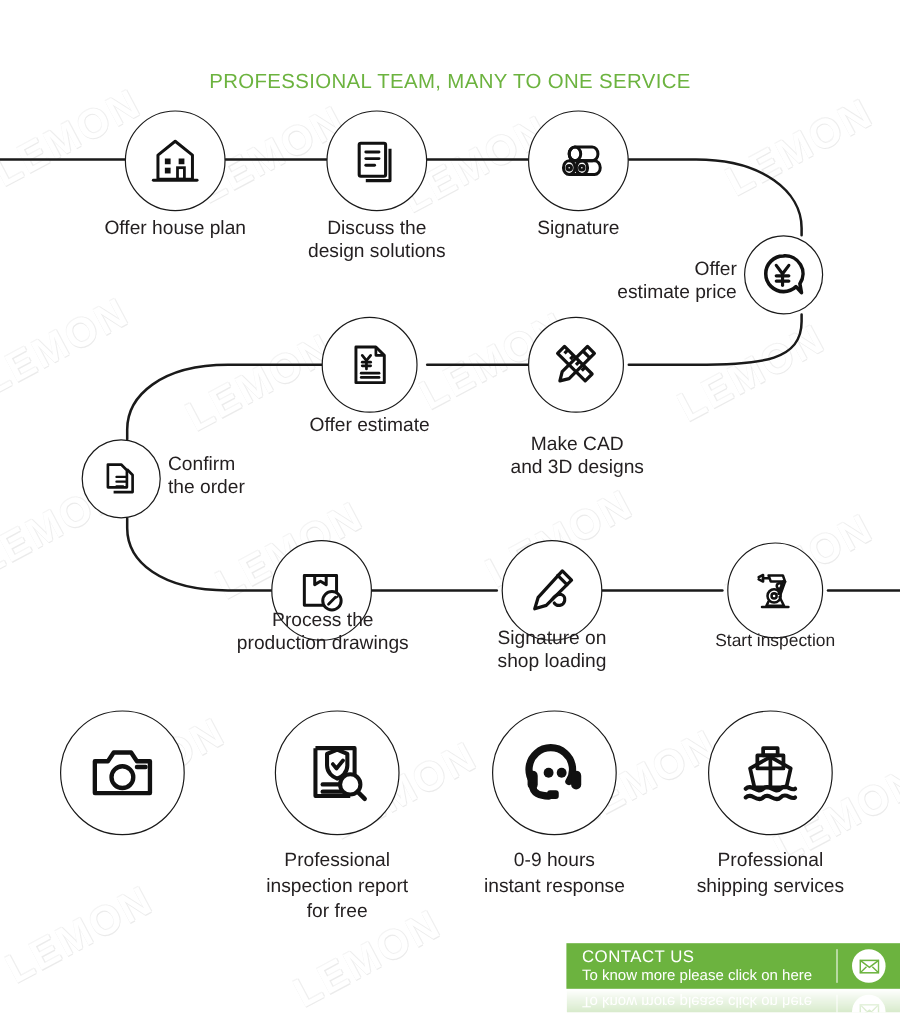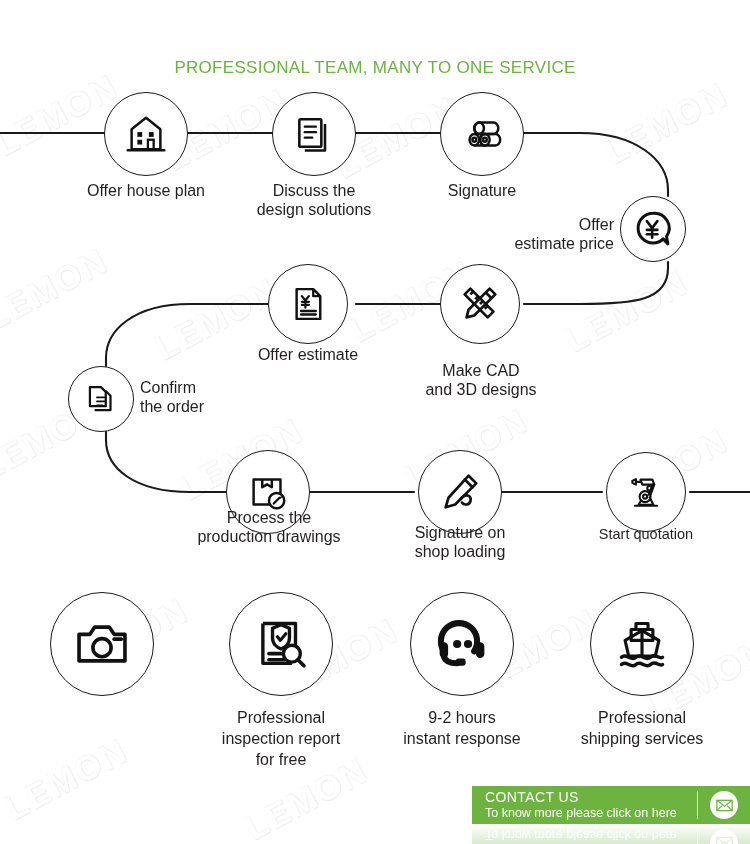--- a/index.html
+++ b/index.html
@@ -474,21 +474,21 @@
           <path d="M33 16 L29 27"></path>
           <circle cx="28" cy="20" r="2.6"></circle>
 
           <circle cx="23" cy="29" r="6"></circle>
           <circle cx="23" cy="29" r="2.3"></circle>
           <path d="M18 34 L16 38 H32 L28 30"></path>
           <path d="M12 39 H36"></path>
         </g>
       </svg>
     </div>
-    <div class="caption" style="left:576px; top:526px; width:140px; font-size:14.5px;">Start quotation</div>
+    <div class="caption" style="left:576px; top:526px; width:140px; font-size:14.5px;">Start inspection</div>
   </div>
 
   <div class="service" style="left:17px; top:592px;">
     <div class="bubble">
       <svg width="58" height="58" viewBox="0 0 48 48">
         <g fill="none" stroke="#111" stroke-width="3" stroke-linejoin="round">
           <path d="M5 16 H14 L18 10 H30 L34 16 H43 V38 H5 Z" rx="3"></path>
           <circle cx="24" cy="27" r="7.5"></circle>
           <path d="M34 20 H40" stroke-linecap="round"></path>
         </g>
@@ -523,21 +523,21 @@
       <svg width="58" height="58" viewBox="0 0 48 48">
         <path d="M9 30 A15 15 0 1 1 34 30" fill="none" stroke="#111" stroke-width="5" stroke-linecap="round"></path>
         <path d="M9 26 L9 32" fill="none" stroke="#111" stroke-width="7" stroke-linecap="round"></path>
         <path d="M39 26 L39 32" fill="none" stroke="#111" stroke-width="7" stroke-linecap="round"></path>
         <path d="M9 33 C9 38 14 40 20 40" fill="none" stroke="#111" stroke-width="5" stroke-linecap="round"></path>
         <rect x="19" y="36" width="8" height="6" rx="2" fill="#111"></rect>
         <circle cx="20" cy="24" r="3.4" fill="#111"></circle>
         <circle cx="29" cy="24" r="3.4" fill="#111"></circle>
       </svg>
     </div>
-    <div class="caption">9-2 hours
+    <div class="caption">0-9 hours
 instant response</div>
   </div>
 
   <div class="service" style="left:557px; top:592px;">
     <div class="bubble">
       <svg width="58" height="58" viewBox="0 0 48 48">
         <g fill="none" stroke="#111" stroke-width="2.6" stroke-linejoin="round">
           <rect x="19" y="7" width="10" height="5"></rect>
           <rect x="15" y="12" width="18" height="9"></rect>
           <path d="M10 21 L24 13 L38 21 L35 34 H13 Z"></path>

